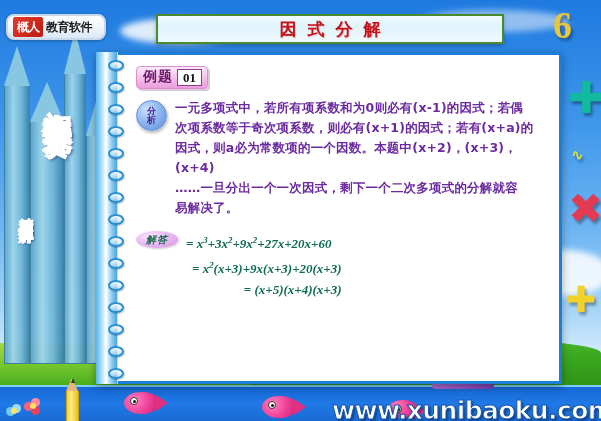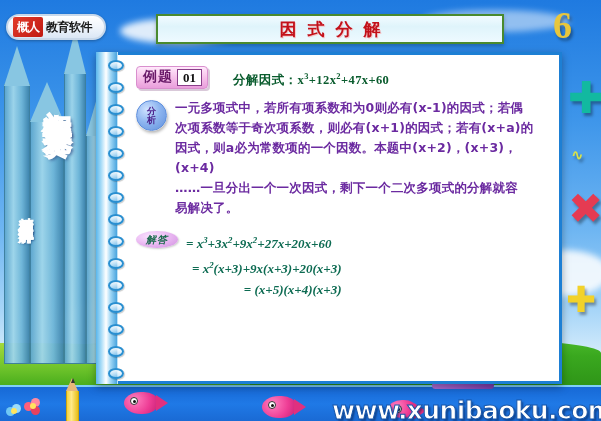--- a/index.html
+++ b/index.html
@@ -83,21 +83,21 @@
   .pencil .body{width:13px;height:44px;background:linear-gradient(90deg,#f5d33a 0%, #ffe98a 40%, #e8bf16 100%);border-left:1px solid #caa40f;border-right:1px solid #caa40f;}
 
   .flower { position:absolute; }
   .fpetal { position:absolute; width:9px;height:9px;border-radius:50%; }
   .fcenter{ position:absolute; width:6px;height:6px;border-radius:50%;background:#ffe45e;left:5px;top:5px;}
 
   
   #logo {
     position:absolute; left:6px; top:14px; width:100px; height:26px;
     background:linear-gradient(180deg,#ffffff 0%, #eef4fb 55%, #dbe7f5 100%);
-    border:2px solid #c8d8ea; border-radius:13px;
+    border:2px solid #c8d8ea; border-radius:8px;
     display:flex; align-items:center; gap:3px; padding:0 5px;
     box-shadow:0 1px 3px rgba(0,0,0,.3);
   }
   #logo .mark {
     width:30px;height:20px;background:linear-gradient(135deg,#e23b2a 0%, #c01a12 100%);
     color:#fff; font-size:12px; font-weight:bold; line-height:20px; text-align:center;
     letter-spacing:-1px; border-radius:2px;
   }
   #logo .ltxt { font-size:12px; font-weight:bold; color:#1a1a1a; letter-spacing:-.5px; white-space:nowrap;}
 
@@ -318,23 +318,20 @@
   <div class="ring" style="top:368px;"></div>
 </div>
 
 <div id="content">
 
   <div class="ex-head">
     <div class="ex-badge">
       <span class="lbl">例题</span>
       <span class="num">01</span>
     </div>
-    <div class="ex-title">
-      <span>分解因式：</span><span class="math">x<sup>3</sup>+12x<sup>2</sup>+47x+60</span>
-    </div>
   </div>
 
   <div class="blk" id="analysis">
     <div class="badge-round">
       <div>
         <span>分</span>
         <span>析</span>
       </div>
     </div>
     <div class="analysis-text">

